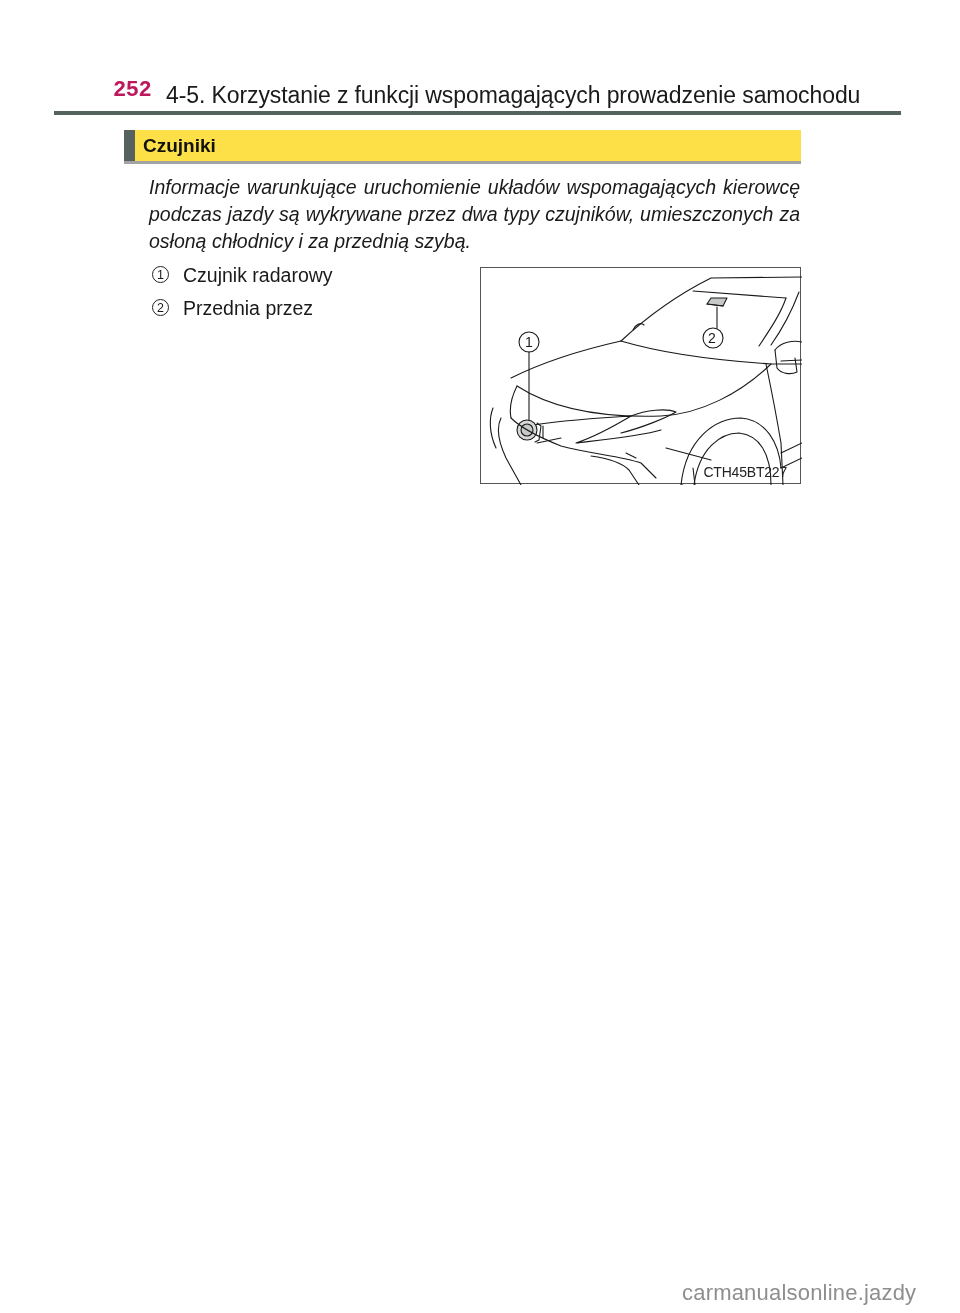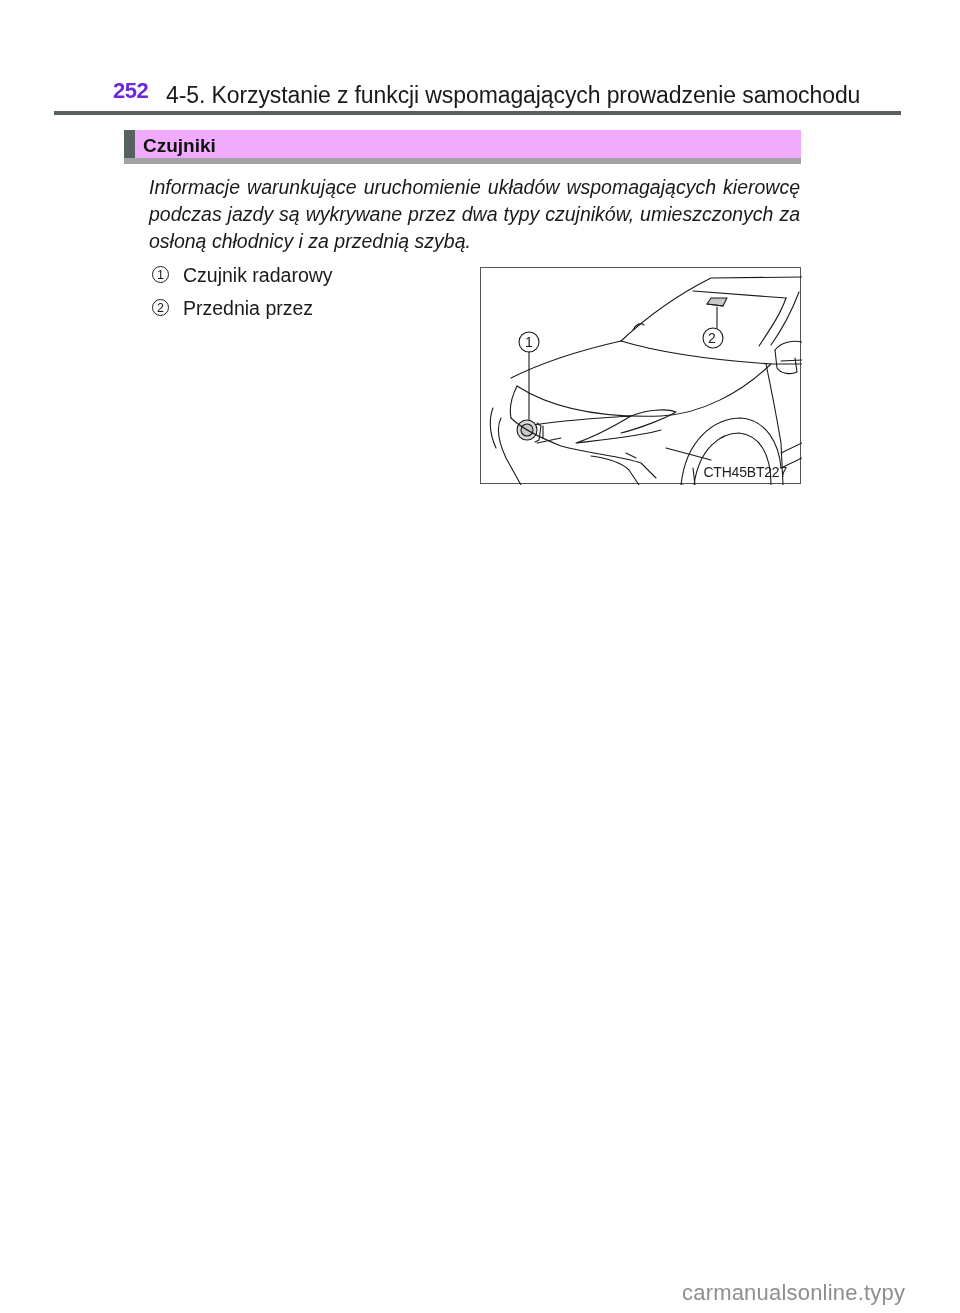--- a/index.html
+++ b/index.html
@@ -1,24 +1,24 @@
 <!DOCTYPE html>
 <html><head>
   <meta charset="utf-8">
   <style>
     html, body { margin: 0; padding: 0; background: #ffffff; }
     body { width: 960px; height: 1313px; position: relative; overflow: hidden;
            font-family: "Liberation Sans", sans-serif; color: #1a1a1a; }
     .page-number { position: absolute; left: 113px; top: 78px; font-size: 22px; font-weight: bold;
-                   letter-spacing: -0.5px; color: #6d28d9; }
+                   letter-spacing: -0.5px; color: #be185d; font-family: Liberation Mono, monospace; }
     .running-head { position: absolute; left: 166px; top: 82px; font-size: 23px; color: #1a1a1a;
                     letter-spacing: -0.1px; }
     .header-rule { position: absolute; left: 54px; top: 111px; width: 847px; height: 4px; background: #56625f; }
     .section-bar { position: absolute; left: 124px; top: 130px; width: 677px; height: 34px;
-                   background: #f0abfc; border-bottom: 6px solid #a3a3a3; box-sizing: border-box; }
+                   background: #fde047; border-bottom: 3px solid #a3a3a3; box-sizing: border-box; }
     .section-bar .accent { position: absolute; left: 0; top: 0; width: 11px; height: 100%; background: #56625f; }
     .section-title { position: absolute; left: 19px; top: 5px; font-size: 19px; font-weight: bold; color: #111; }
     .body-text { position: absolute; left: 149px; top: 174px; width: 651px; font-size: 19.5px;
                  line-height: 27px; text-align: justify; color: #1a1a1a; font-style: italic; }
     .legend { position: absolute; left: 152px; top: 258px; font-size: 19.5px; line-height: 32px; }
     .legend-item { display: flex; align-items: center; height: 33px; }
     .num-circle { display: inline-flex; align-items: center; justify-content: center; width: 17px; height: 17px;
                   border: 1.2px solid #222; border-radius: 50%; font-size: 12.5px; margin-right: 14px;
                   box-sizing: border-box; }
     .figure { position: absolute; left: 480px; top: 267px; width: 321px; height: 217px;
@@ -106,13 +106,13 @@
     <line x1="48" y1="84" x2="48" y2="152"></line>
 
     <circle cx="232" cy="70" r="10"></circle>
     <line x1="236" y1="39" x2="236" y2="60"></line>
     <text x="44" y="79" font-family="Liberation Sans, sans-serif" font-size="14" fill="#1a1a1a" stroke="none">1</text>
     <text x="227" y="75" font-family="Liberation Sans, sans-serif" font-size="14" fill="#1a1a1a" stroke="none">2</text>
   </svg>
   <div class="fig-code">CTH45BT227</div>
 </div>
 
-<div class="watermark">carmanualsonline.typy</div>
+<div class="watermark">carmanualsonline.jazdy</div>
 
 </body></html>

